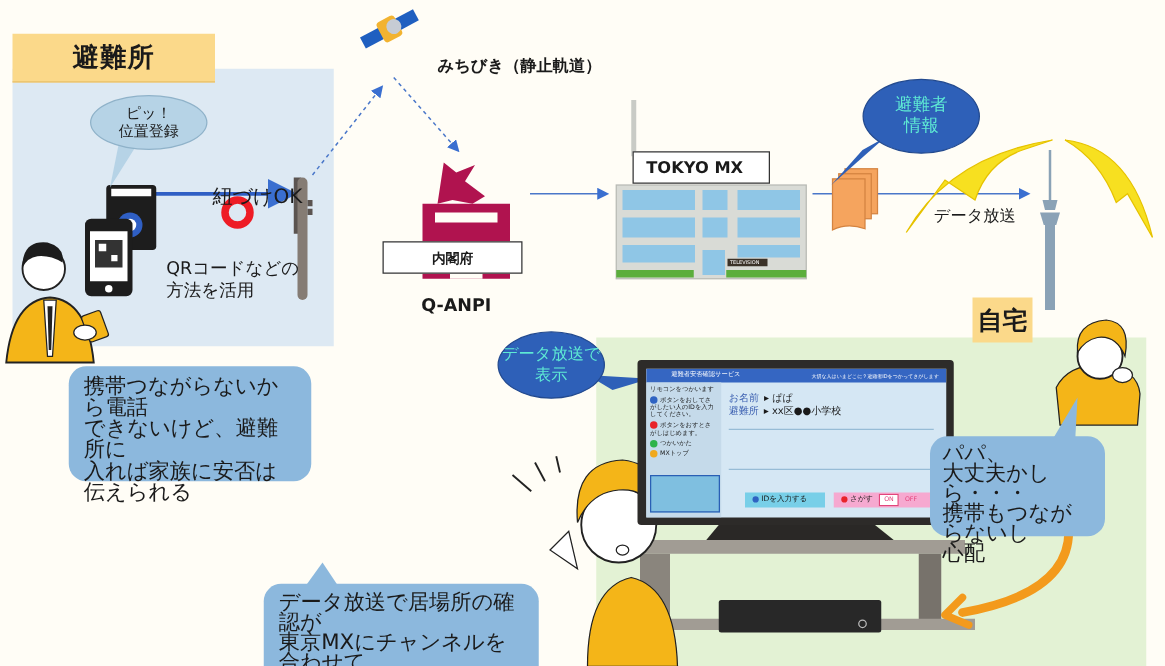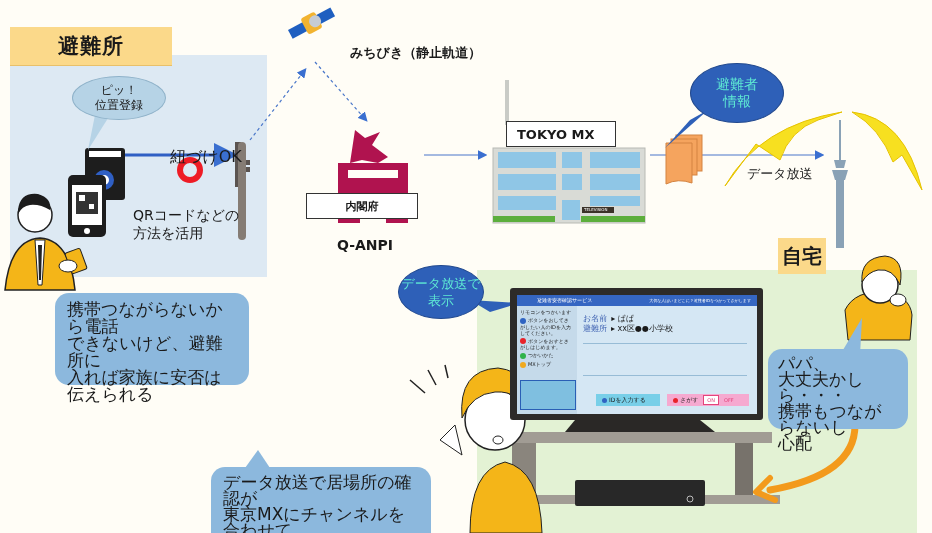--- a/index.html
+++ b/index.html
@@ -252,21 +252,21 @@
   <div class="tv-btn-id">
     <span class="tv-dot" style="background:#2f63c2;width:5px;height:5px"></span><span>IDを入力する</span>
   </div>
   <div class="tv-btn-search">
     <span class="tv-dot" style="background:#e8232a;width:5px;height:5px"></span><span>さがす</span>
     <span class="tv-on">ON</span>
     <span class="tv-off">OFF</span>
   </div>
 </div>
 
-<div class="abs bubble" style="left:768px;top:349px;width:140px;height:80px;line-height:16px;padding:6px 10px;">
+<div class="abs bubble" style="left:744px;top:349px;width:140px;height:80px;line-height:16px;padding:6px 10px;">
   <div>パパ、</div>
   <div>大丈夫かしら・・・</div>
   <div>携帯もつながらないし</div>
   <div>心配</div>
 </div>
 <div class="abs bubble" style="left:211px;top:467px;width:220px;height:66px;line-height:16px;padding:7px 12px;border-radius:14px 14px 0 0;">
   <div>データ放送で居場所の確認が</div>
   <div>東京MXにチャンネルを合わせて</div>
   <div>できた！</div>
 </div>

